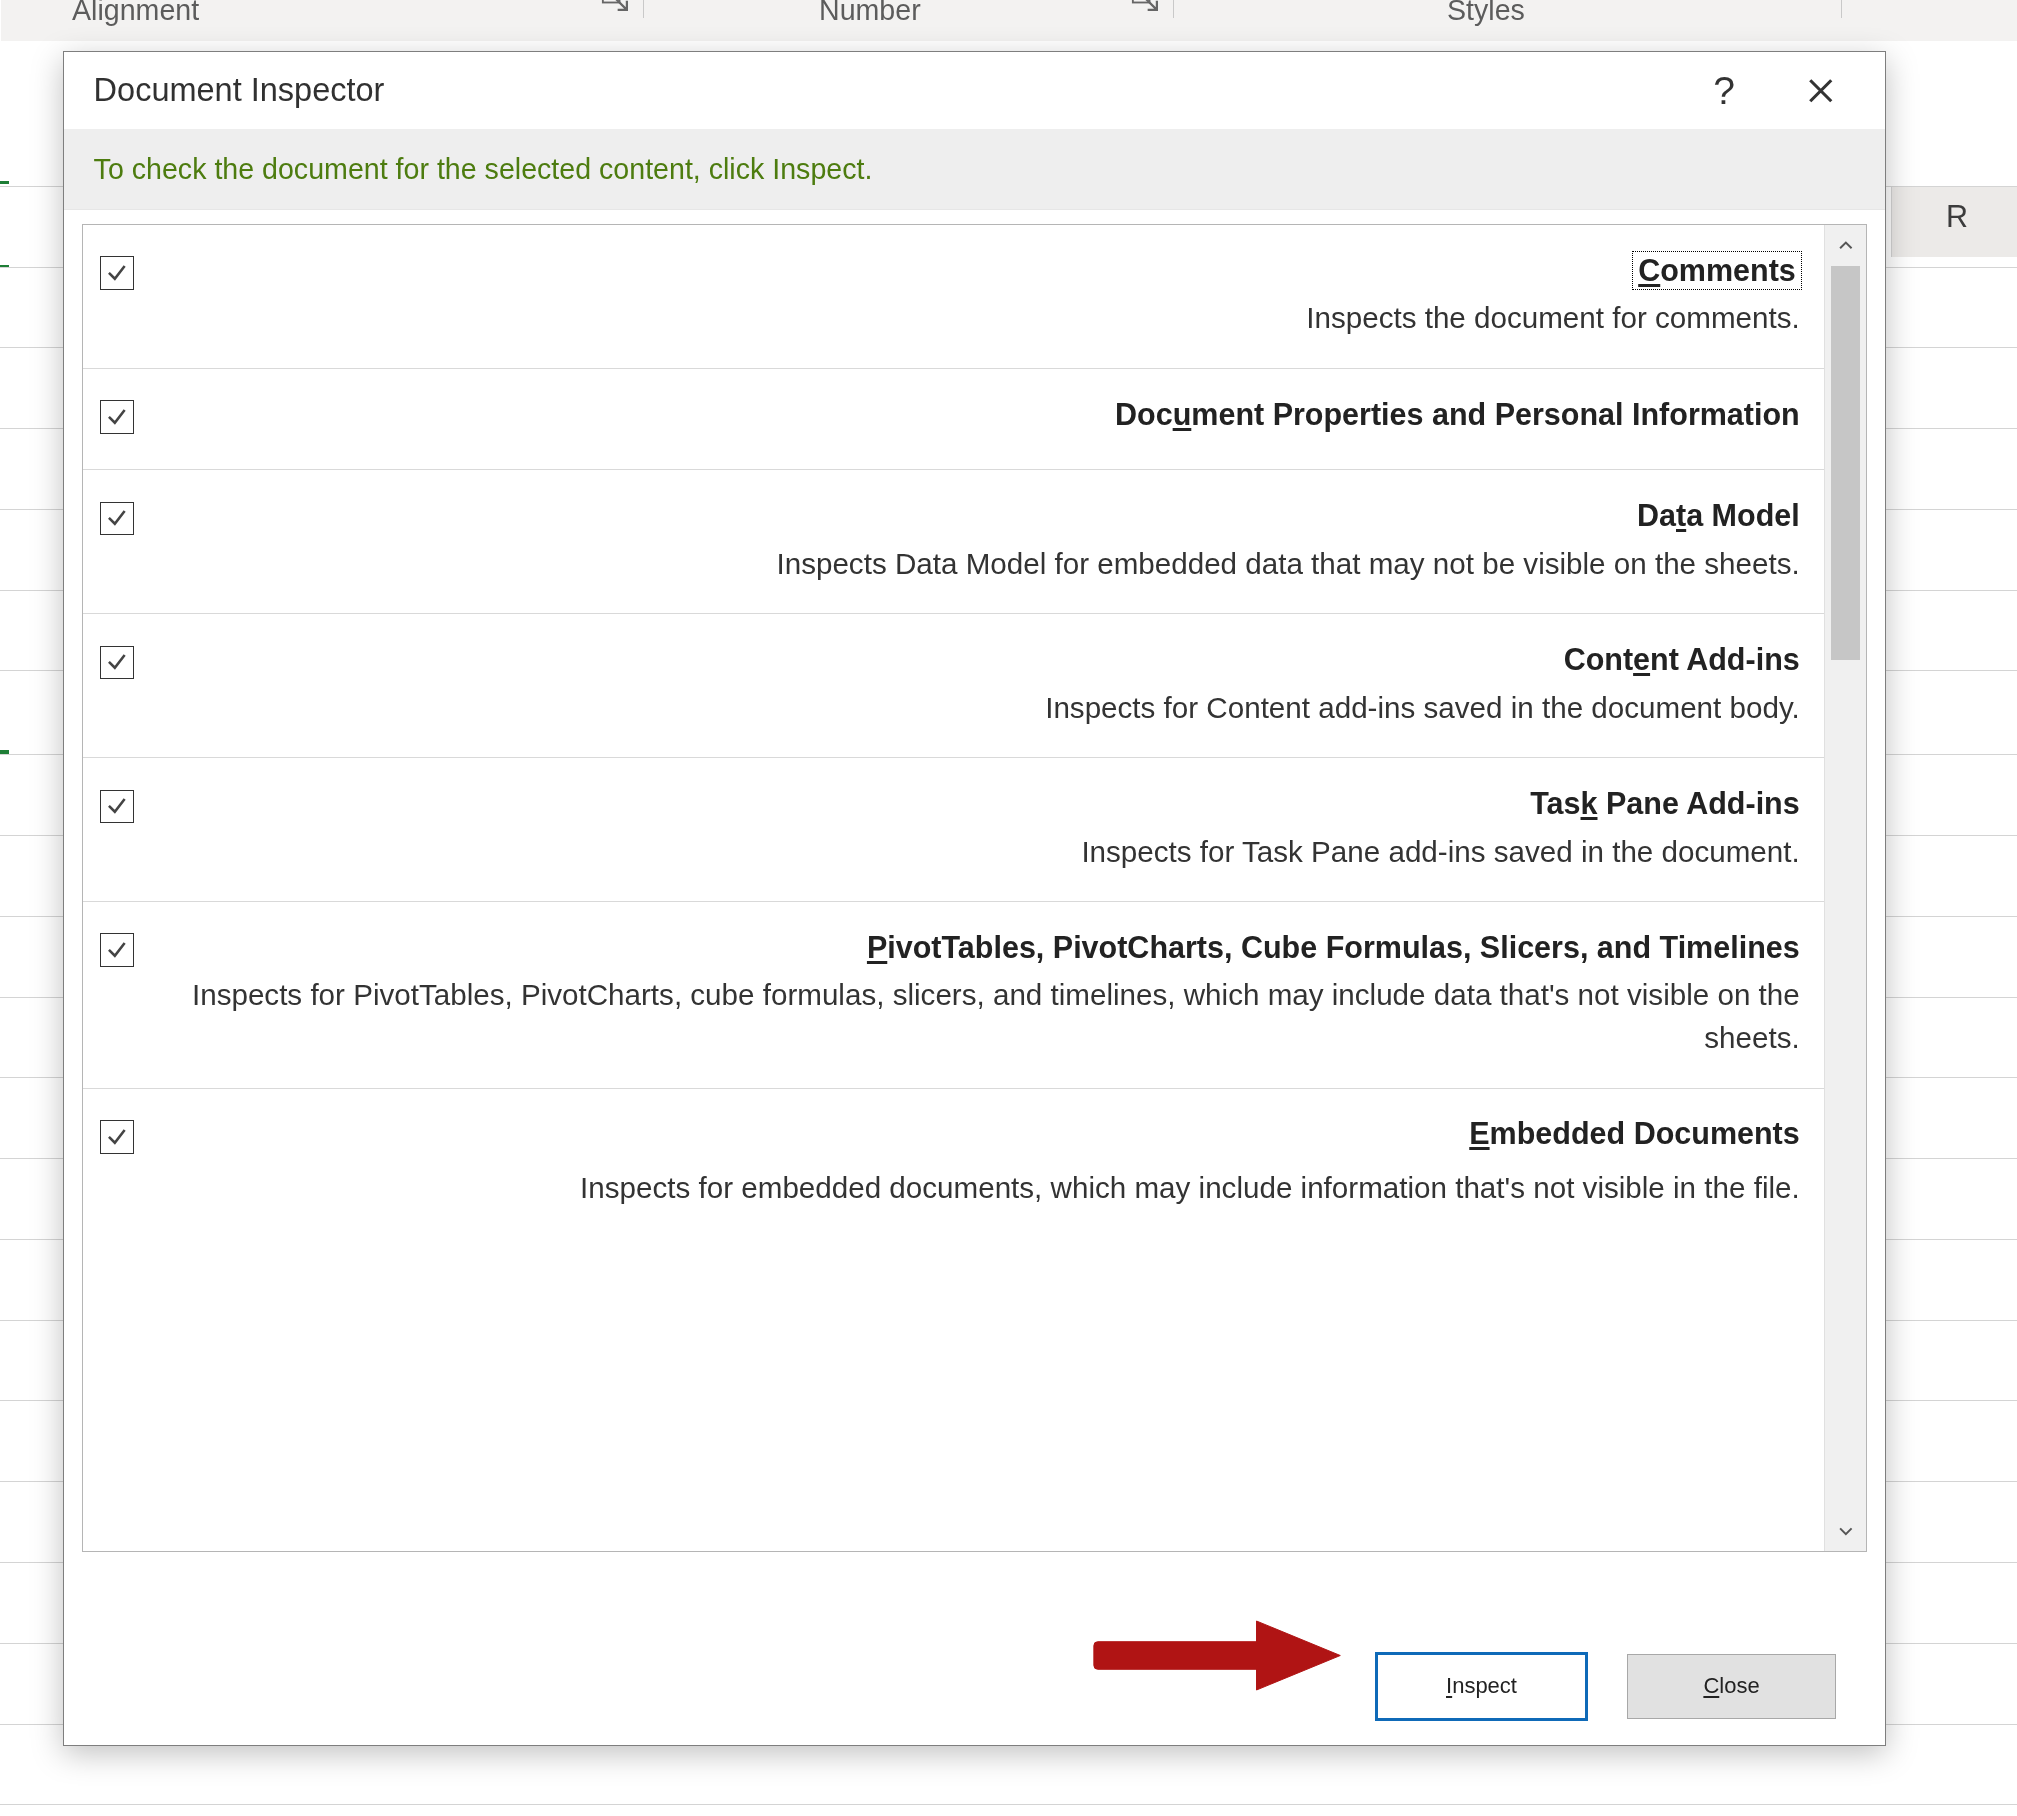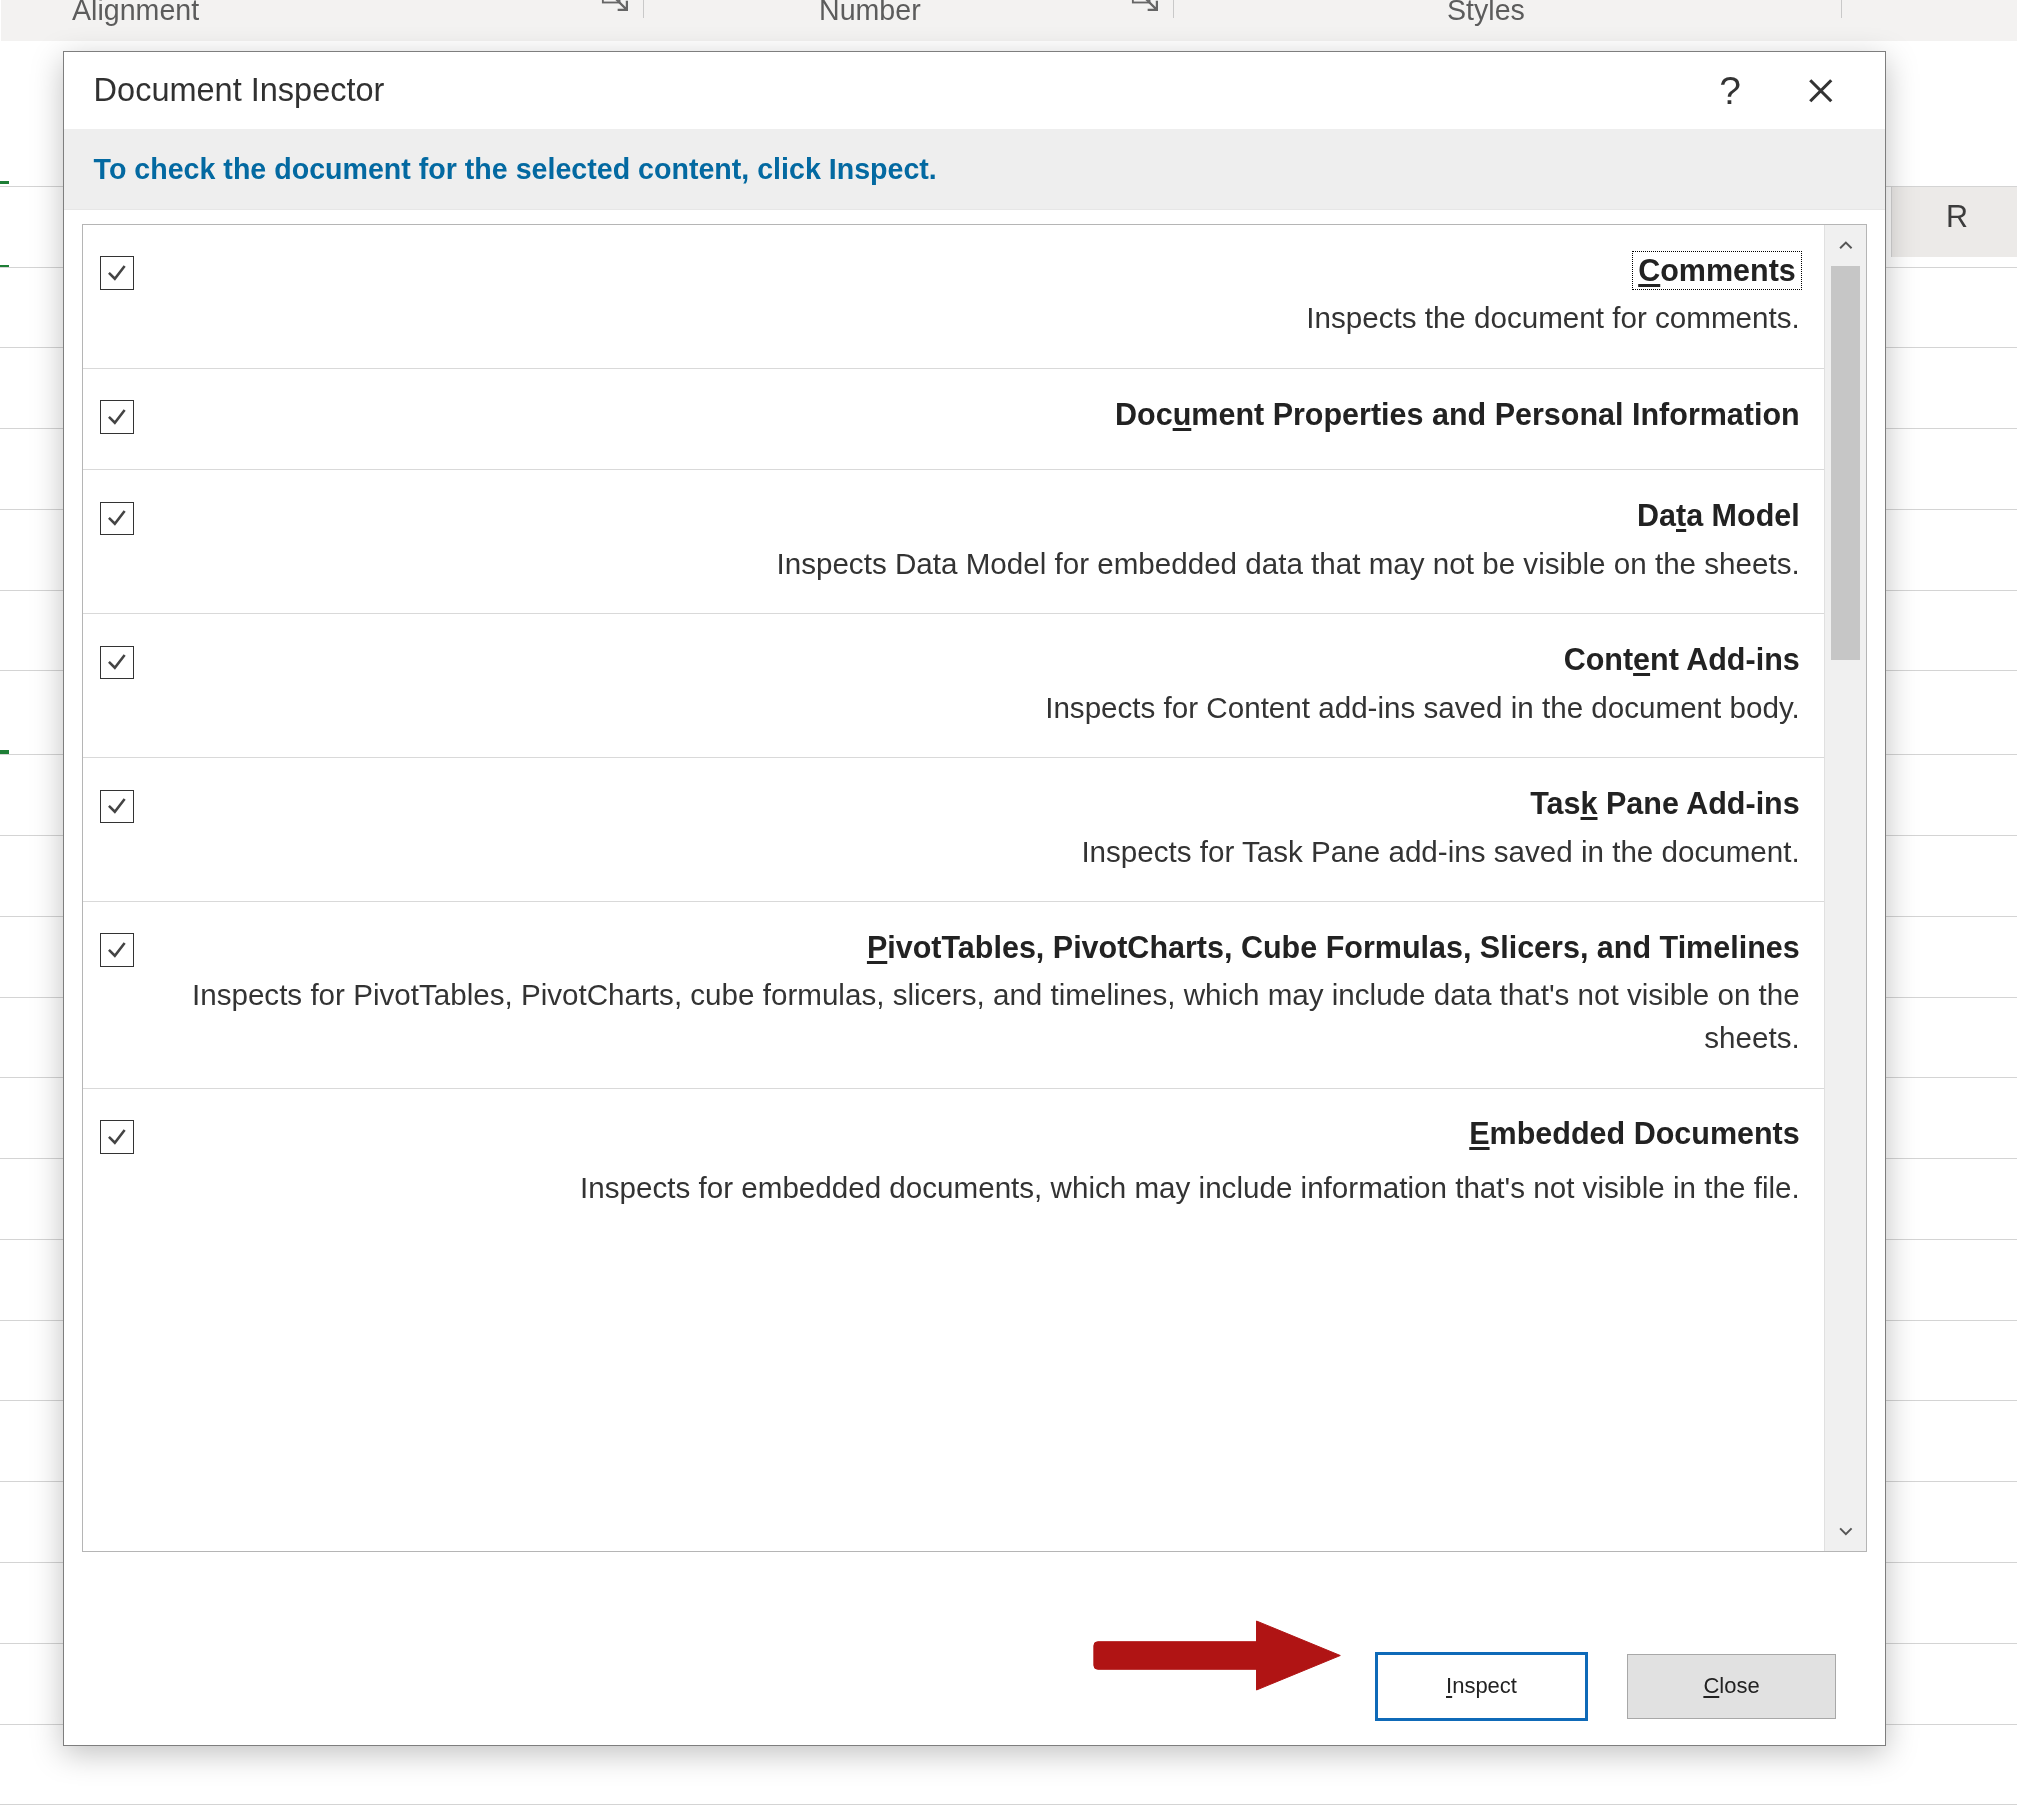--- a/index.html
+++ b/index.html
@@ -42,26 +42,26 @@
   .green-left1{position:absolute;left:0;width:8.9px;top:140px;height:81px;background:#fff;
     border-top:3px solid var(--green);border-bottom:3px solid var(--green);}
   .green-left2{position:absolute;left:0;width:8.9px;top:709px;height:3.9px;background:var(--green);}
   .colhead-box{position:absolute;top:145px;height:71px;border-left:1px solid var(--grid);
     border-right:1px solid var(--grid);background:#eceae8;}
 
   
   .dialog{position:absolute;left:63px;top:51px;width:1821px;height:1693px;
     background:#ffffff;border:1px solid #7e7e7e;box-shadow:0 7.9px 29.6px rgba(0,0,0,.25);}
   .dlg-titlebar{height:77px;background:var(--dialog-title);display:flex;align-items:center;
-    padding:0 29.6px;border-bottom:0;}
+    padding:0 29.6px;border-bottom:0;gap:6px;}
   .dlg-title{font-size:32.5px;color:#313131;flex:1;}
   .titlebar-btn{width:69px;height:49px;display:flex;align-items:center;justify-content:center;
     margin-left:21.7px;cursor:pointer;}
   .dlg-instruction{padding:23.6px 29.6px;background:var(--dialog-sub);border-bottom:1px solid #e6e6e6;
-    font-size:28.6px;color:#0369a1;font-weight:bold;}
+    font-size:28.6px;color:#4d7c0f;}
   .dlg-body{position:relative;margin:13.8px 17.7px 0 17.7px;border:1px solid #b5b5b5;
     height:1326px;background:#ffffff;}
   .dlg-list{position:absolute;left:0;top:0;bottom:0;right:41px;overflow:hidden;text-align:right;}
   .item{border-bottom:1px solid var(--border-light);padding:27.6px 25.6px 27.6px 17.7px;display:flex;}
   .item:last-child{border-bottom:none;}
   .chk{flex:0 0 43px;margin-top:3.9px;}
   .chkbox{width:31.5px;height:31.5px;border:1.5px solid #333;display:flex;align-items:center;
     justify-content:center;background:#fff;}
   .chkbox svg{display:block;}
   .item-text{flex:1;min-width:0;}

